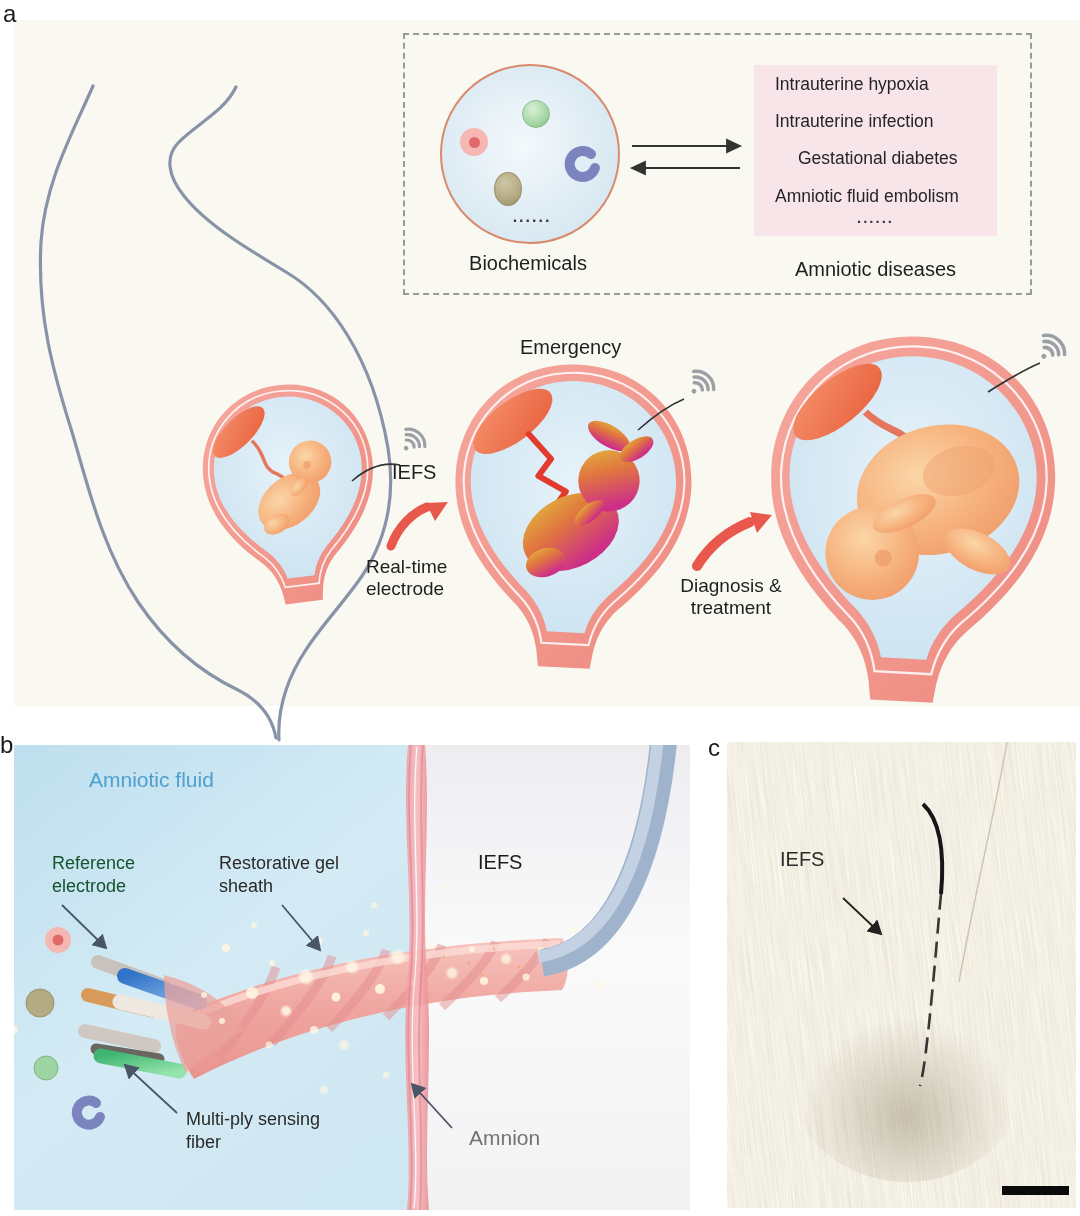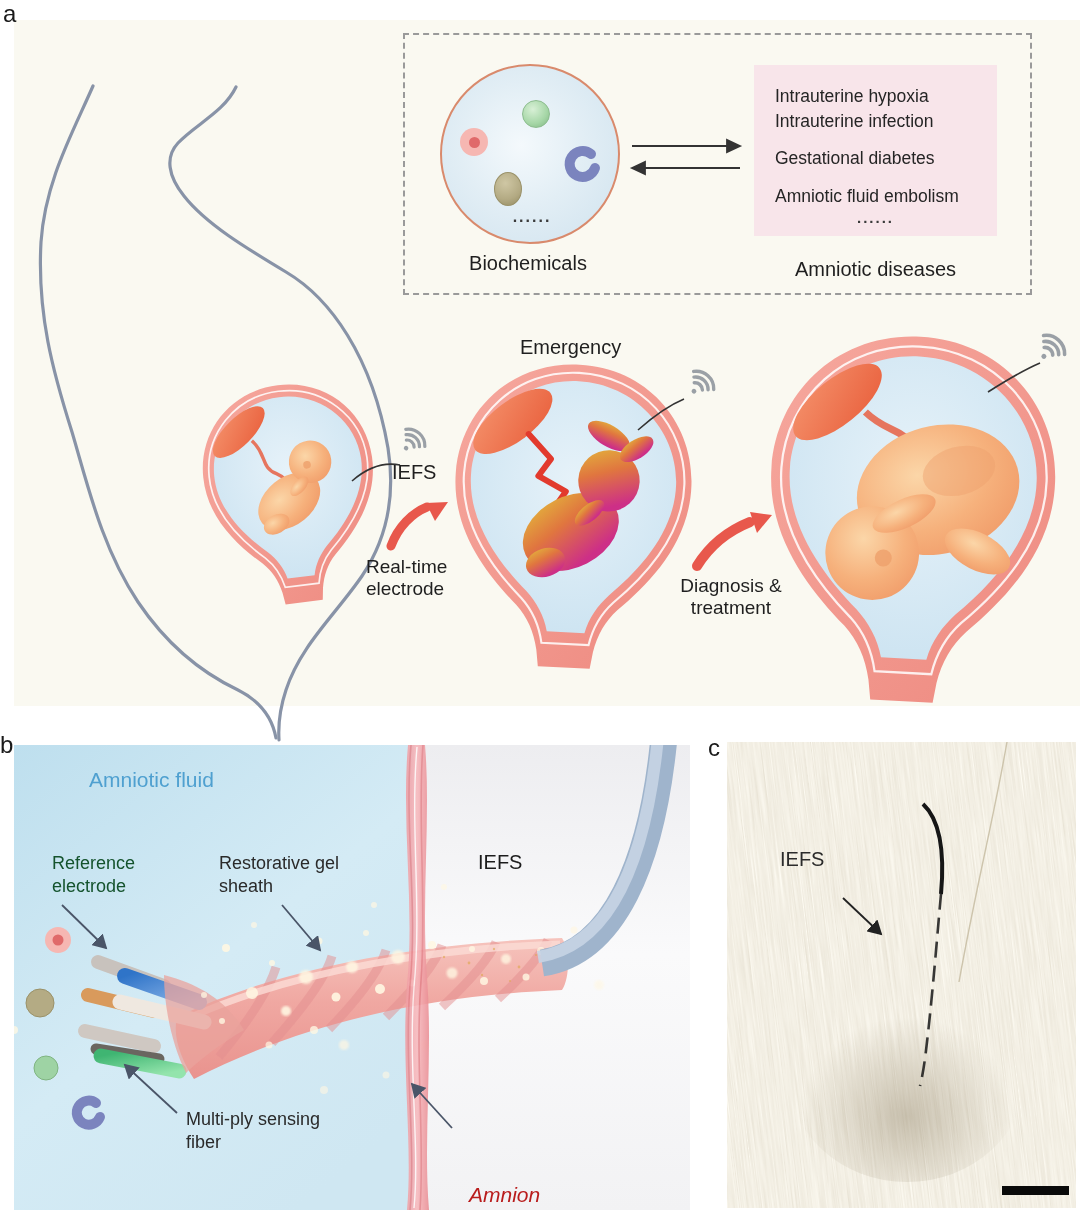--- a/index.html
+++ b/index.html
@@ -34,21 +34,21 @@
   #iefs-a-label{left:392px;top:461px;font-size:20px;}
   #realtime-label{left:366px;top:556px;width:106px;font-size:19px;line-height:1.18;}
   #diagnosis-label{left:670px;top:575px;width:122px;text-align:center;font-size:19px;line-height:1.18;}
   
   #panelB-wrap{left:14px;top:745px;width:676px;height:465px;}
   #amniotic-label{left:62px;top:768px;font-size:21px;color:#4fa0d0;margin-left:27px;}
   #refelec-label{left:52px;top:852px;width:100px;font-size:18px;line-height:1.25;color:#14532d;}
   #gel-label{left:219px;top:852px;width:152px;font-size:18px;line-height:1.25;color:#2a2a2a;}
   #iefs-b-label{left:478px;top:851px;font-size:20px;color:#1c1c1c;}
   #multiply-label{left:186px;top:1108px;width:172px;font-size:18px;line-height:1.25;color:#2a2a2a;}
-  #amnion-label{left:469px;top:1183px;font-size:21px;color:#b91c1c;font-style:italic;}
+  #amnion-label{left:469px;top:1126px;font-size:21px;color:#737373;}
   
   #panelC-wrap{left:727px;top:742px;width:349px;height:466px;}
   #iefs-c-label{left:780px;top:848px;font-size:20px;color:#2b2b2b;}
   #pl-a{left:3px;top:2px;}
   #pl-b{left:0px;top:733px;}
   #pl-c{left:708px;top:736px;}
 </style>
 </head>
 <body>
 
@@ -187,23 +187,23 @@
 </div>
 <div class="abs" id="circle-dots">......</div>
 <div class="abs" id="biochemicals-label">Biochemicals</div>
 
 <div class="abs" id="diseases-box">
   <div class="disease-line" style="top:73px0;"></div>
   <div class="disease-line" style="top:74px;top:74px"></div>
 </div>
 
 <div class="abs" style="left:754px;top:65px;width:243px;height:171px;">
-  <div class="disease-line" style="top:9px;margin-top:12px;">Intrauterine hypoxia</div>
+  <div class="disease-line" style="top:9px;">Intrauterine hypoxia</div>
   <div class="disease-line" style="top:46px;">Intrauterine infection</div>
-  <div class="disease-line" style="top:83px;">Gestational diabetes</div>
+  <div class="disease-line" style="top:83px;margin-left:23px;">Gestational diabetes</div>
   <div class="disease-line" style="top:121px;">Amniotic fluid embolism</div>
   <div style="position:absolute;left:0;top:144px;width:100%;text-align:center;font-size:15px;font-weight:bold;letter-spacing:2px;color:#3a3a3a;">......</div>
 </div>
 <div class="abs" id="related-label">Amniotic diseases</div>
 
 <div class="abs" id="emergency-label">Emergency</div>
 <div class="abs" id="iefs-a-label">IEFS</div>
 <div class="abs" id="realtime-label">Real-time electrode</div>
 <div class="abs" id="diagnosis-label">Diagnosis &amp; treatment</div>
 

